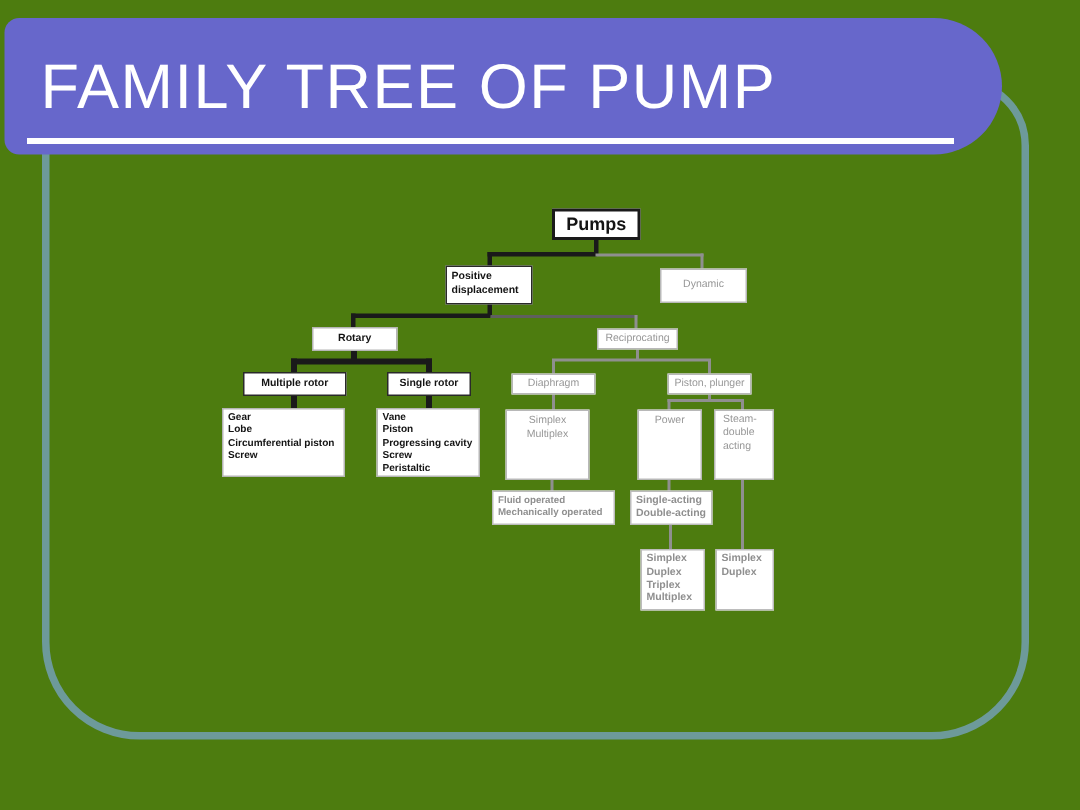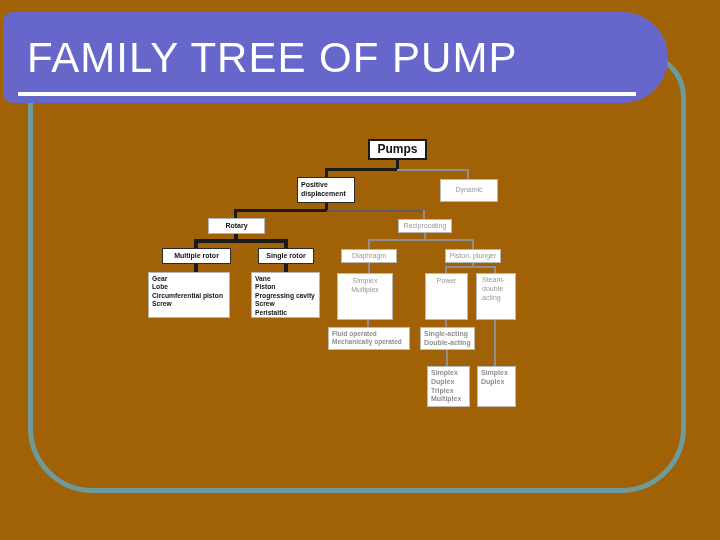--- a/index.html
+++ b/index.html
@@ -1,17 +1,17 @@
 <!DOCTYPE html>
 <html><head>
 <meta charset="utf-8">
 <style>
   html,body{margin:0;padding:0;background:#ffffff;}
   .slide{
-    position:relative;width:720px;height:540px;background:#a16207;overflow:hidden;
+    position:relative;width:720px;height:540px;background:#4d7c0f;overflow:hidden;
     font-family:"Liberation Sans",sans-serif;
   }
   
   .teal-frame{
     position:absolute;left:28px;top:52px;width:658px;height:441px;
     box-sizing:border-box;border:5px solid #6d9a9a;
     border-radius:45px 45px 65px 65px;z-index:1;
   }
   
   .title-bar{

